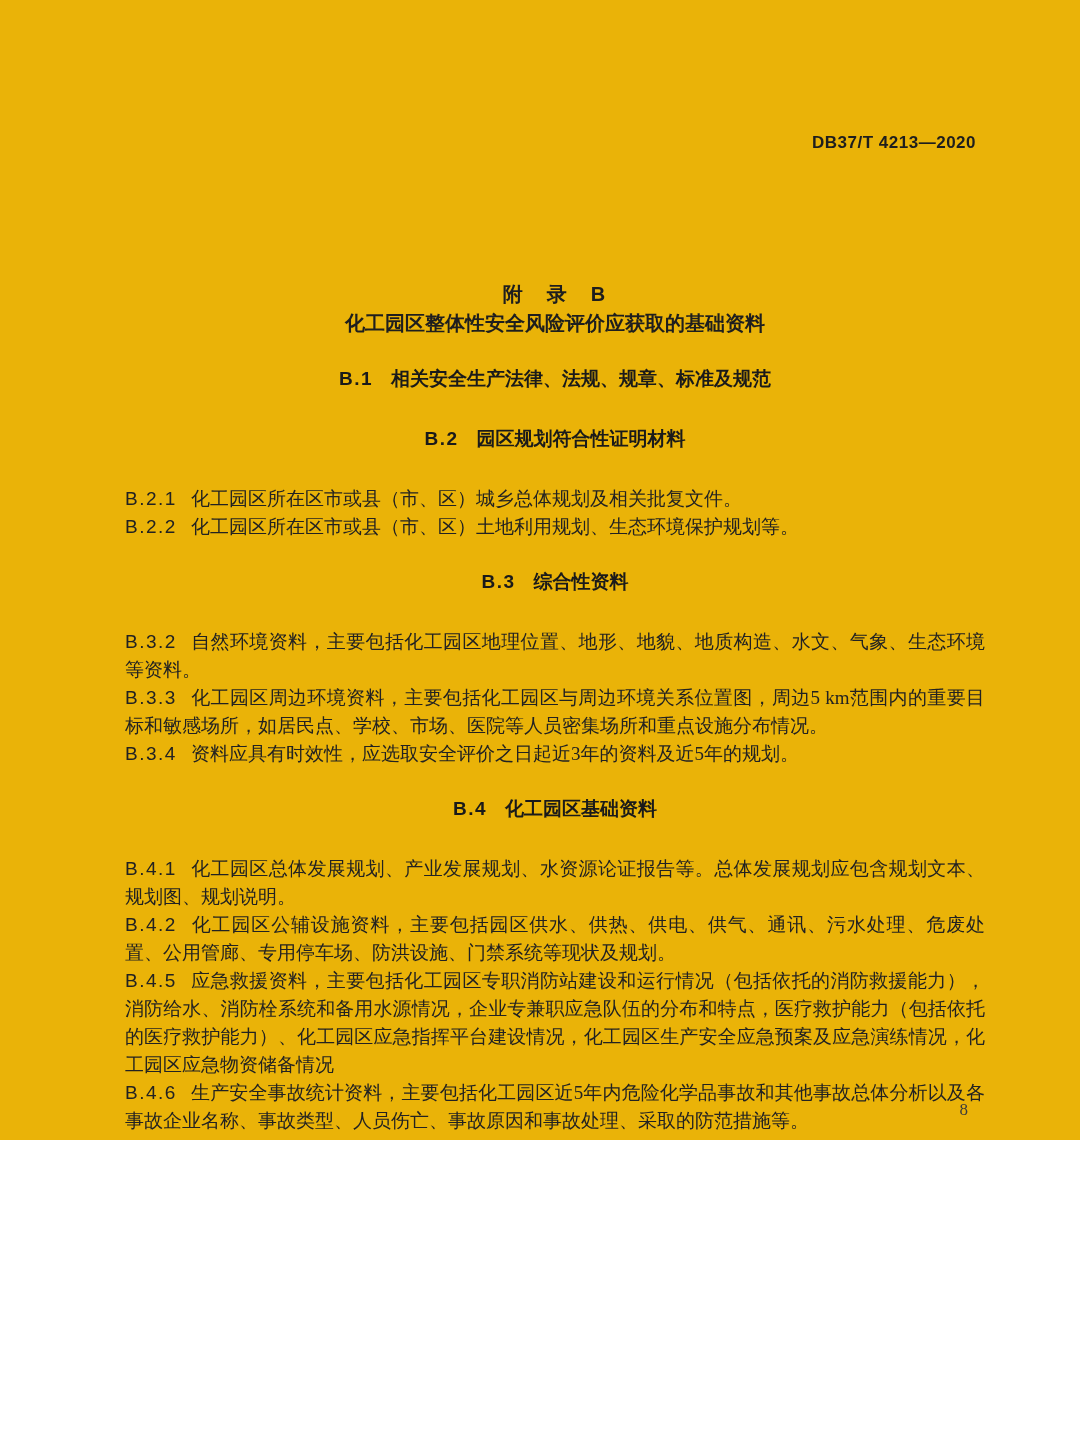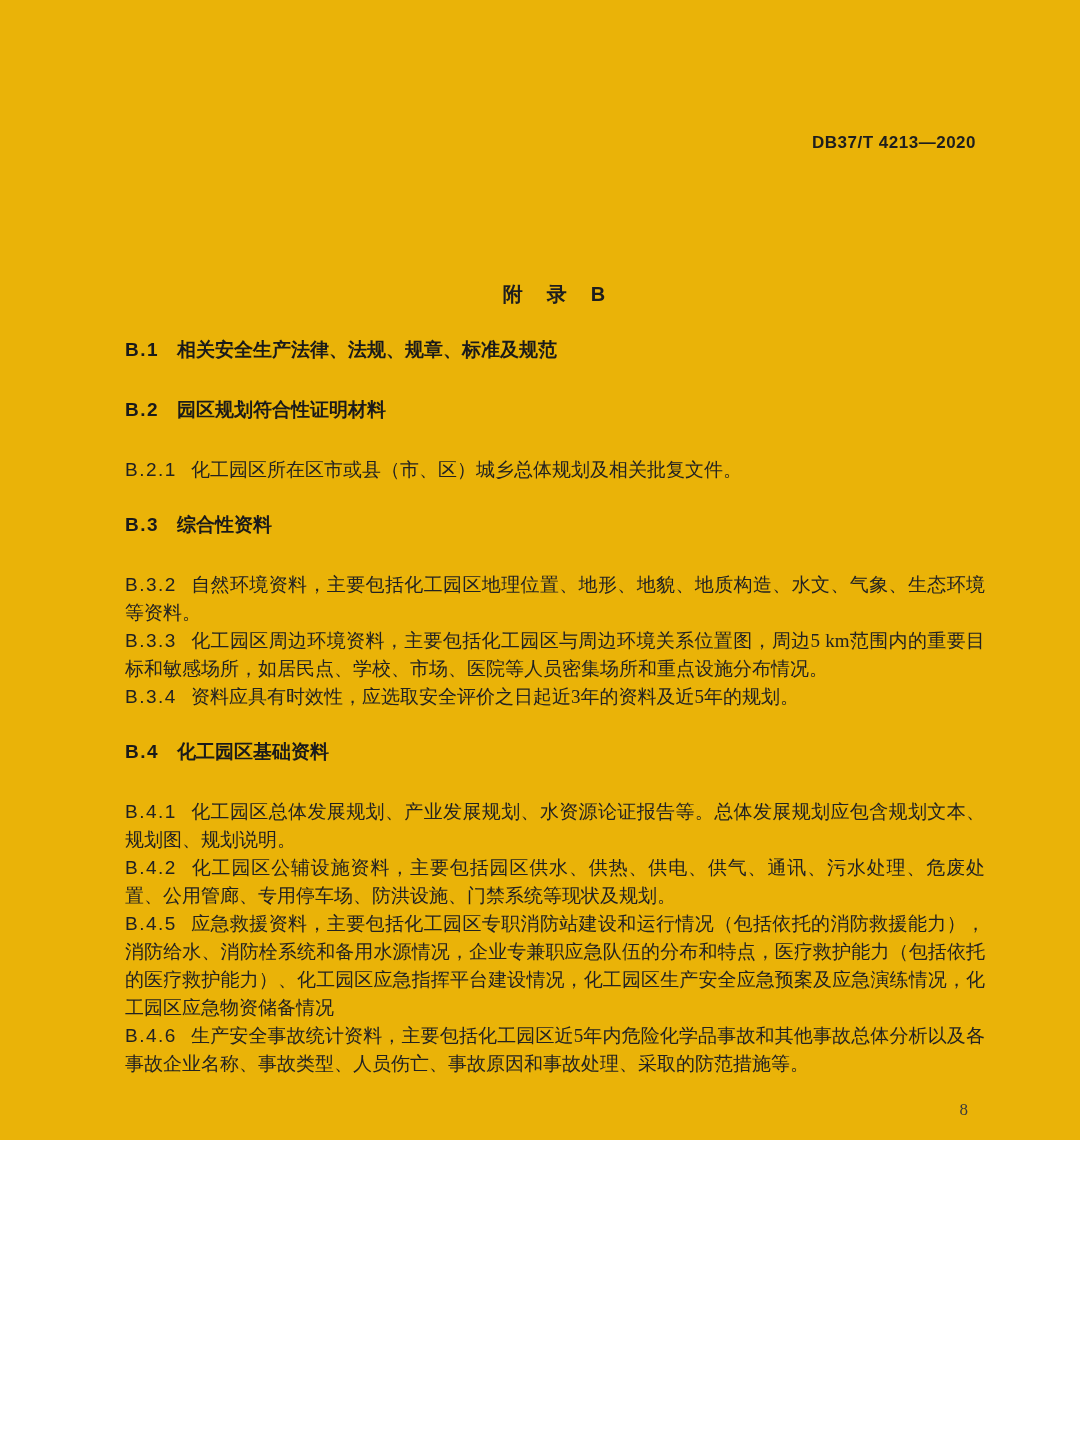--- a/index.html
+++ b/index.html
@@ -52,20 +52,21 @@
   .appendix-title {
     font-size: 20px;
   }
   .h2 {
     margin: 27px 0 32px 0;
     font-family: "Liberation Sans", "DejaVu Sans", sans-serif;
     font-weight: 700;
     font-size: 19px;
     line-height: 28px;
     color: #1a1a1a;
+    text-align: center;
   }
   .h2 .num {
     letter-spacing: 1.5px;
     margin-right: 18px;
   }
   .para {
     margin: 0;
     font-size: 19px;
     line-height: 28px;
     text-align: justify;
@@ -91,34 +92,38 @@
 <body>
 
 <div class="page">
 
   <div class="doc-number">DB37/T 4213—2020</div>
 
   <div class="content">
 
     <div class="appendix">
       <div class="appendix-label">附　录　B</div>
+      <div class="appendix-title">化工园区整体性安全风险评价应获取的基础资料</div>
     </div>
 
     <div class="h2">
       <span class="num">B.1</span><span>相关安全生产法律、法规、规章、标准及规范</span>
     </div>
 
     <div class="h2">
       <span class="num">B.2</span><span>园区规划符合性证明材料</span>
     </div>
 
     <p class="para">
       <span class="clause-num">B.2.1</span><span>化工园区所在区市或县（市、区）城乡总体规划及相关批复文件。</span>
     </p>
 
+    <p class="para">
+      <span class="clause-num">B.2.2</span><span>化工园区所在区市或县（市、区）土地利用规划、生态环境保护规划等。</span>
+    </p>
 
     <div class="h2">
       <span class="num">B.3</span><span>综合性资料</span>
     </div>
 
 
     <p class="para">
       <span class="clause-num">B.3.2</span><span>自然环境资料，主要包括化工园区地理位置、地形、地貌、地质构造、水文、气象、生态环境等资料。</span>
     </p>
 

